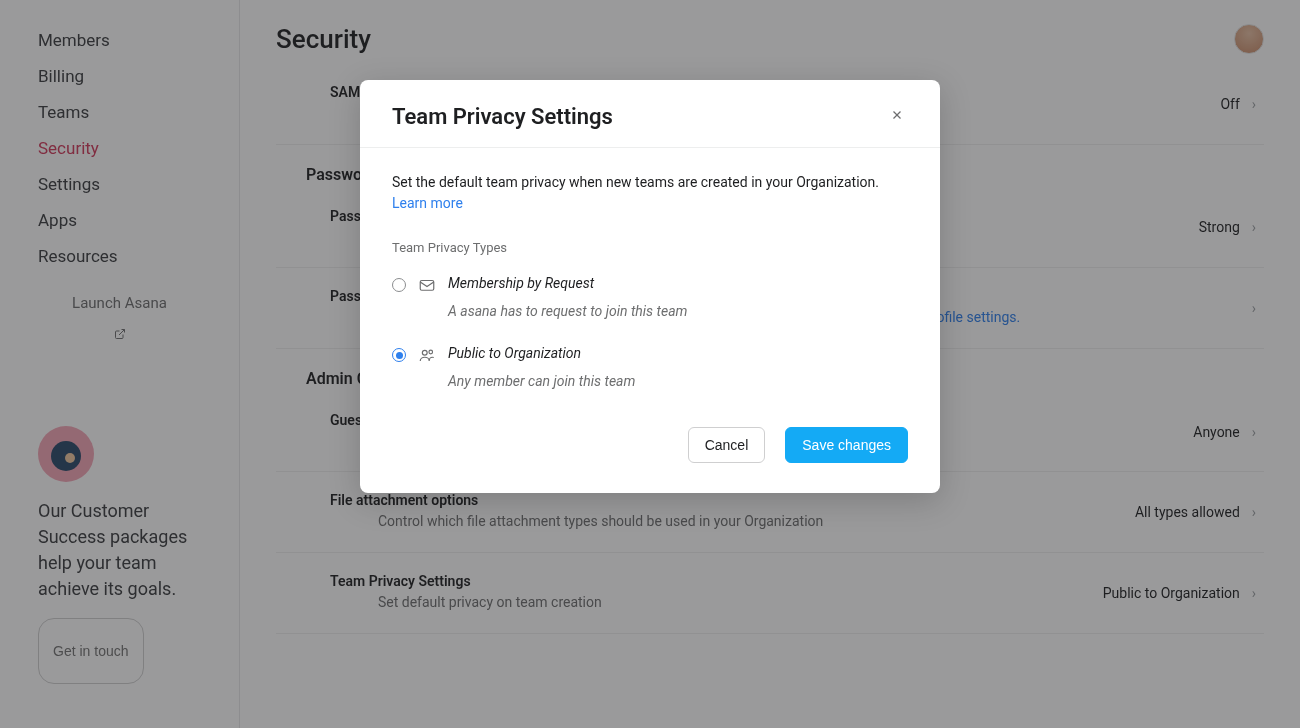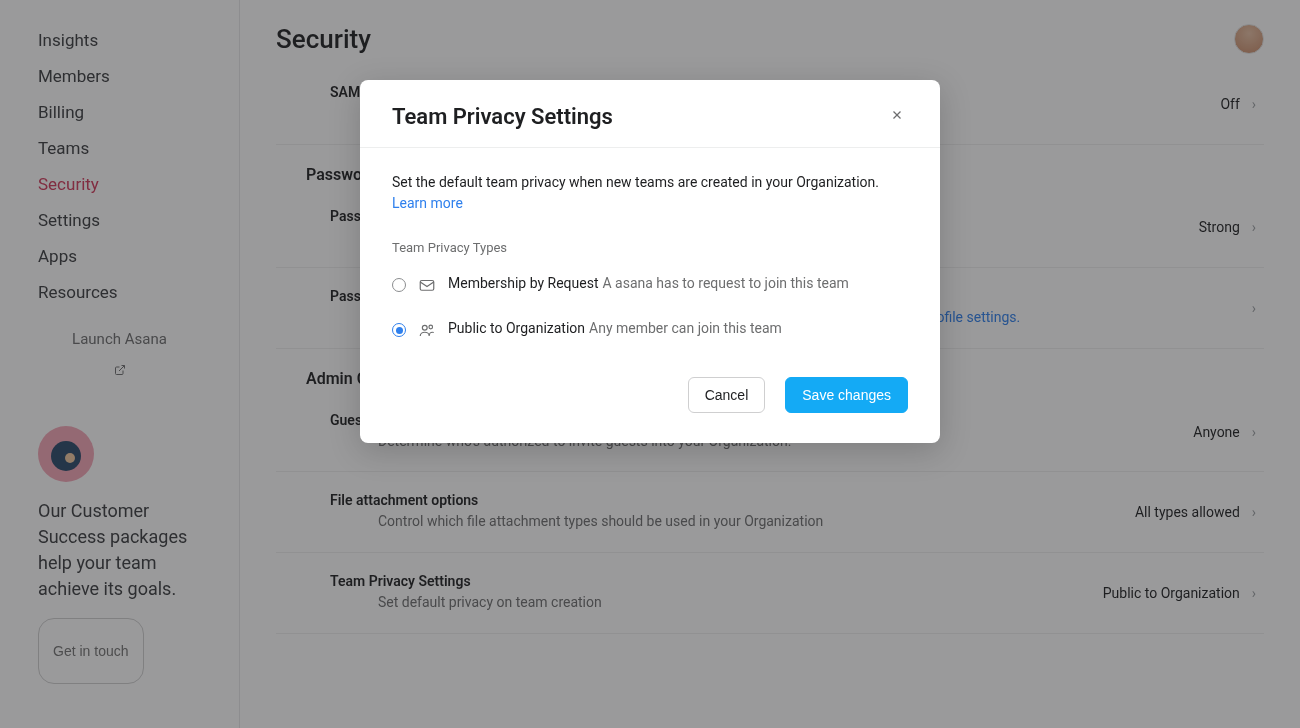--- a/index.html
+++ b/index.html
@@ -172,41 +172,40 @@
     .option { display:flex; align-items:flex-start; gap:12px; padding: 6px 0 20px 0; cursor:pointer;}
     .radio {
       width:14px; height:14px; border-radius:50%;
       border:1.5px solid #8b8d8f; margin-top:3px;
       display:flex; align-items:center; justify-content:center;
       flex-shrink:0;
     }
     .radio.checked { border-color:#2f80ed; }
     .radio.checked::after { content:""; width:7px; height:7px; border-radius:50%; background:#2f80ed; }
     .opt-icon { width:18px; height:18px; color:#6d6e6f; flex-shrink:0; margin-top:1px;}
-    .opt-text { display:flex; gap:4px;}
+    .opt-text { display:flex; flex-direction:column; gap:12px;font-style:italic;}
     .opt-title { font-size:14px; color:#1e1f21; }
     .opt-sub { font-size:14px; color:#6d6e6f; }
 
     .modal-footer {
       display:flex; justify-content:flex-end; gap:20px;
       padding: 10px 32px 30px 32px;
     }
     .btn { border-radius:6px; font-size:14px; padding:9px 16px; cursor:pointer; }
     .btn-secondary { background:#fff; border:1px solid #cfcfd0; color:#1e1f21; }
     .btn-primary { background:#14aaf5; border:1px solid #14aaf5; color:#fff; }
 
   </style>
 </head>
 <body>
 
 <div class="app">
 
   <aside class="sidebar">
     <nav class="nav">
-      <div class="nav-item">Insights</div>
       <div class="nav-item">Members</div>
       <div class="nav-item">Billing</div>
       <div class="nav-item">Teams</div>
       <div class="nav-item active">Security</div>
       <div class="nav-item">Settings</div>
       <div class="nav-item">Apps</div>
       <div class="nav-item">Resources</div>
     </nav>
     <div class="launch">
       <span>Launch Asana</span>

